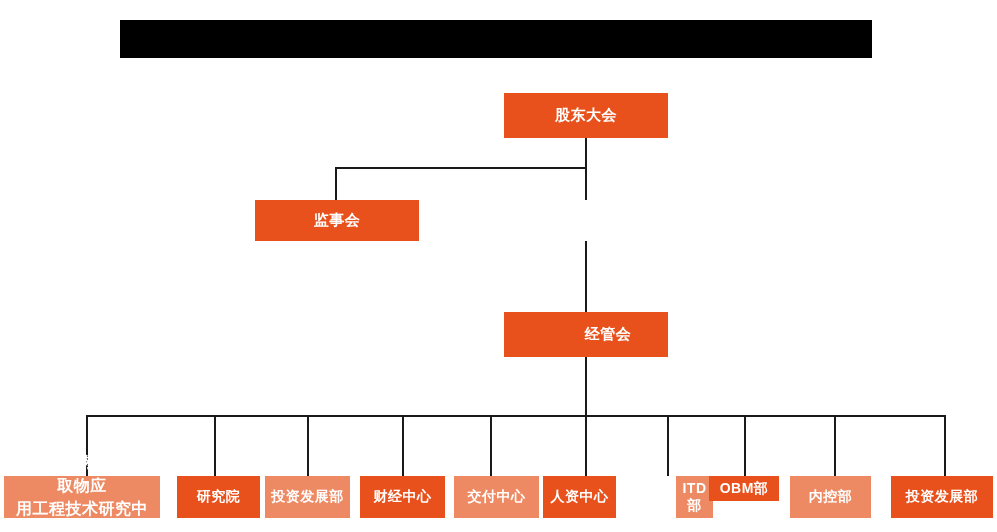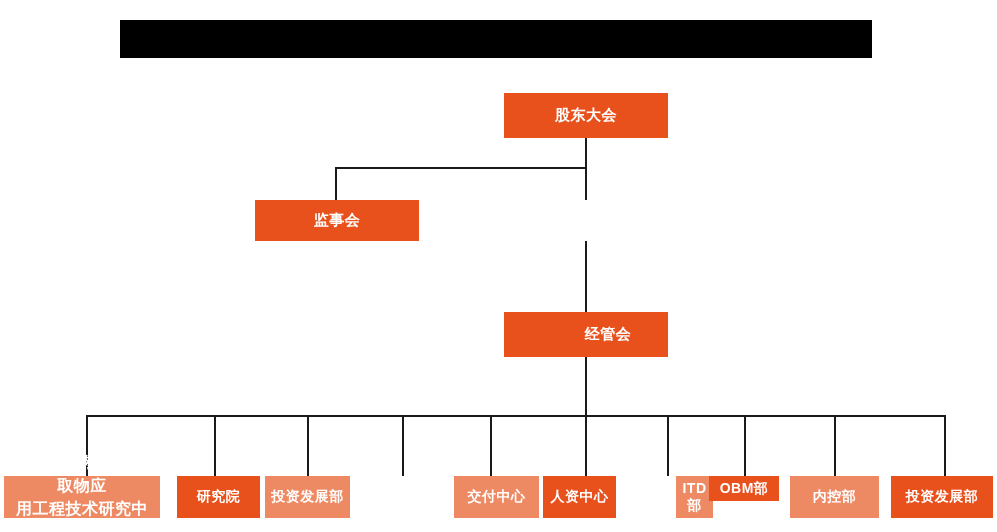--- a/index.html
+++ b/index.html
@@ -113,38 +113,41 @@
   </div>
 
   <div class="node primary tier-4" style="left:177px; top:476px; width:83px; height:42px;">
     <span class="node-label">研究院</span>
   </div>
 
   <div class="node secondary tier-4" style="left:265px; top:476px; width:85px; height:42px;">
     <span class="node-label">投资发展部</span>
   </div>
 
+  <div class="node primary tier-4" style="left:360px; top:476px; width:85px; height:42px;">
+    <span class="node-label">财经中心</span>
+  </div>
 
   <div class="node secondary tier-4" style="left:454px; top:476px; width:85px; height:42px;">
     <span class="node-label">交付中心</span>
   </div>
 
   <div class="node primary tier-4" style="left:543px; top:476px; width:73px; height:42px;">
     <span class="node-label">人资中心</span>
   </div>
 
   <div class="node secondary tier-4" style="left:676px; top:476px; width:37px; height:42px;">
     <span class="node-label">ITD部</span>
   </div>
 
   <div class="node primary tier-4" style="left:709px; top:476px; width:70px; height:25px;">
     <span class="node-label">OBM部</span>
   </div>
 
-  <div class="node secondary tier-4" style="left:790px; top:476px; width:89px; height:42px;">
+  <div class="node secondary tier-4" style="left:790px; top:476px; width:81px; height:42px;">
     <span class="node-label">内控部</span>
   </div>
 
   <div class="node primary tier-4" style="left:891px; top:476px; width:102px; height:42px;align-items:center;">
     <span class="node-label">投资发展部</span>
   </div>
 
 </div>
 
 </body></html>

